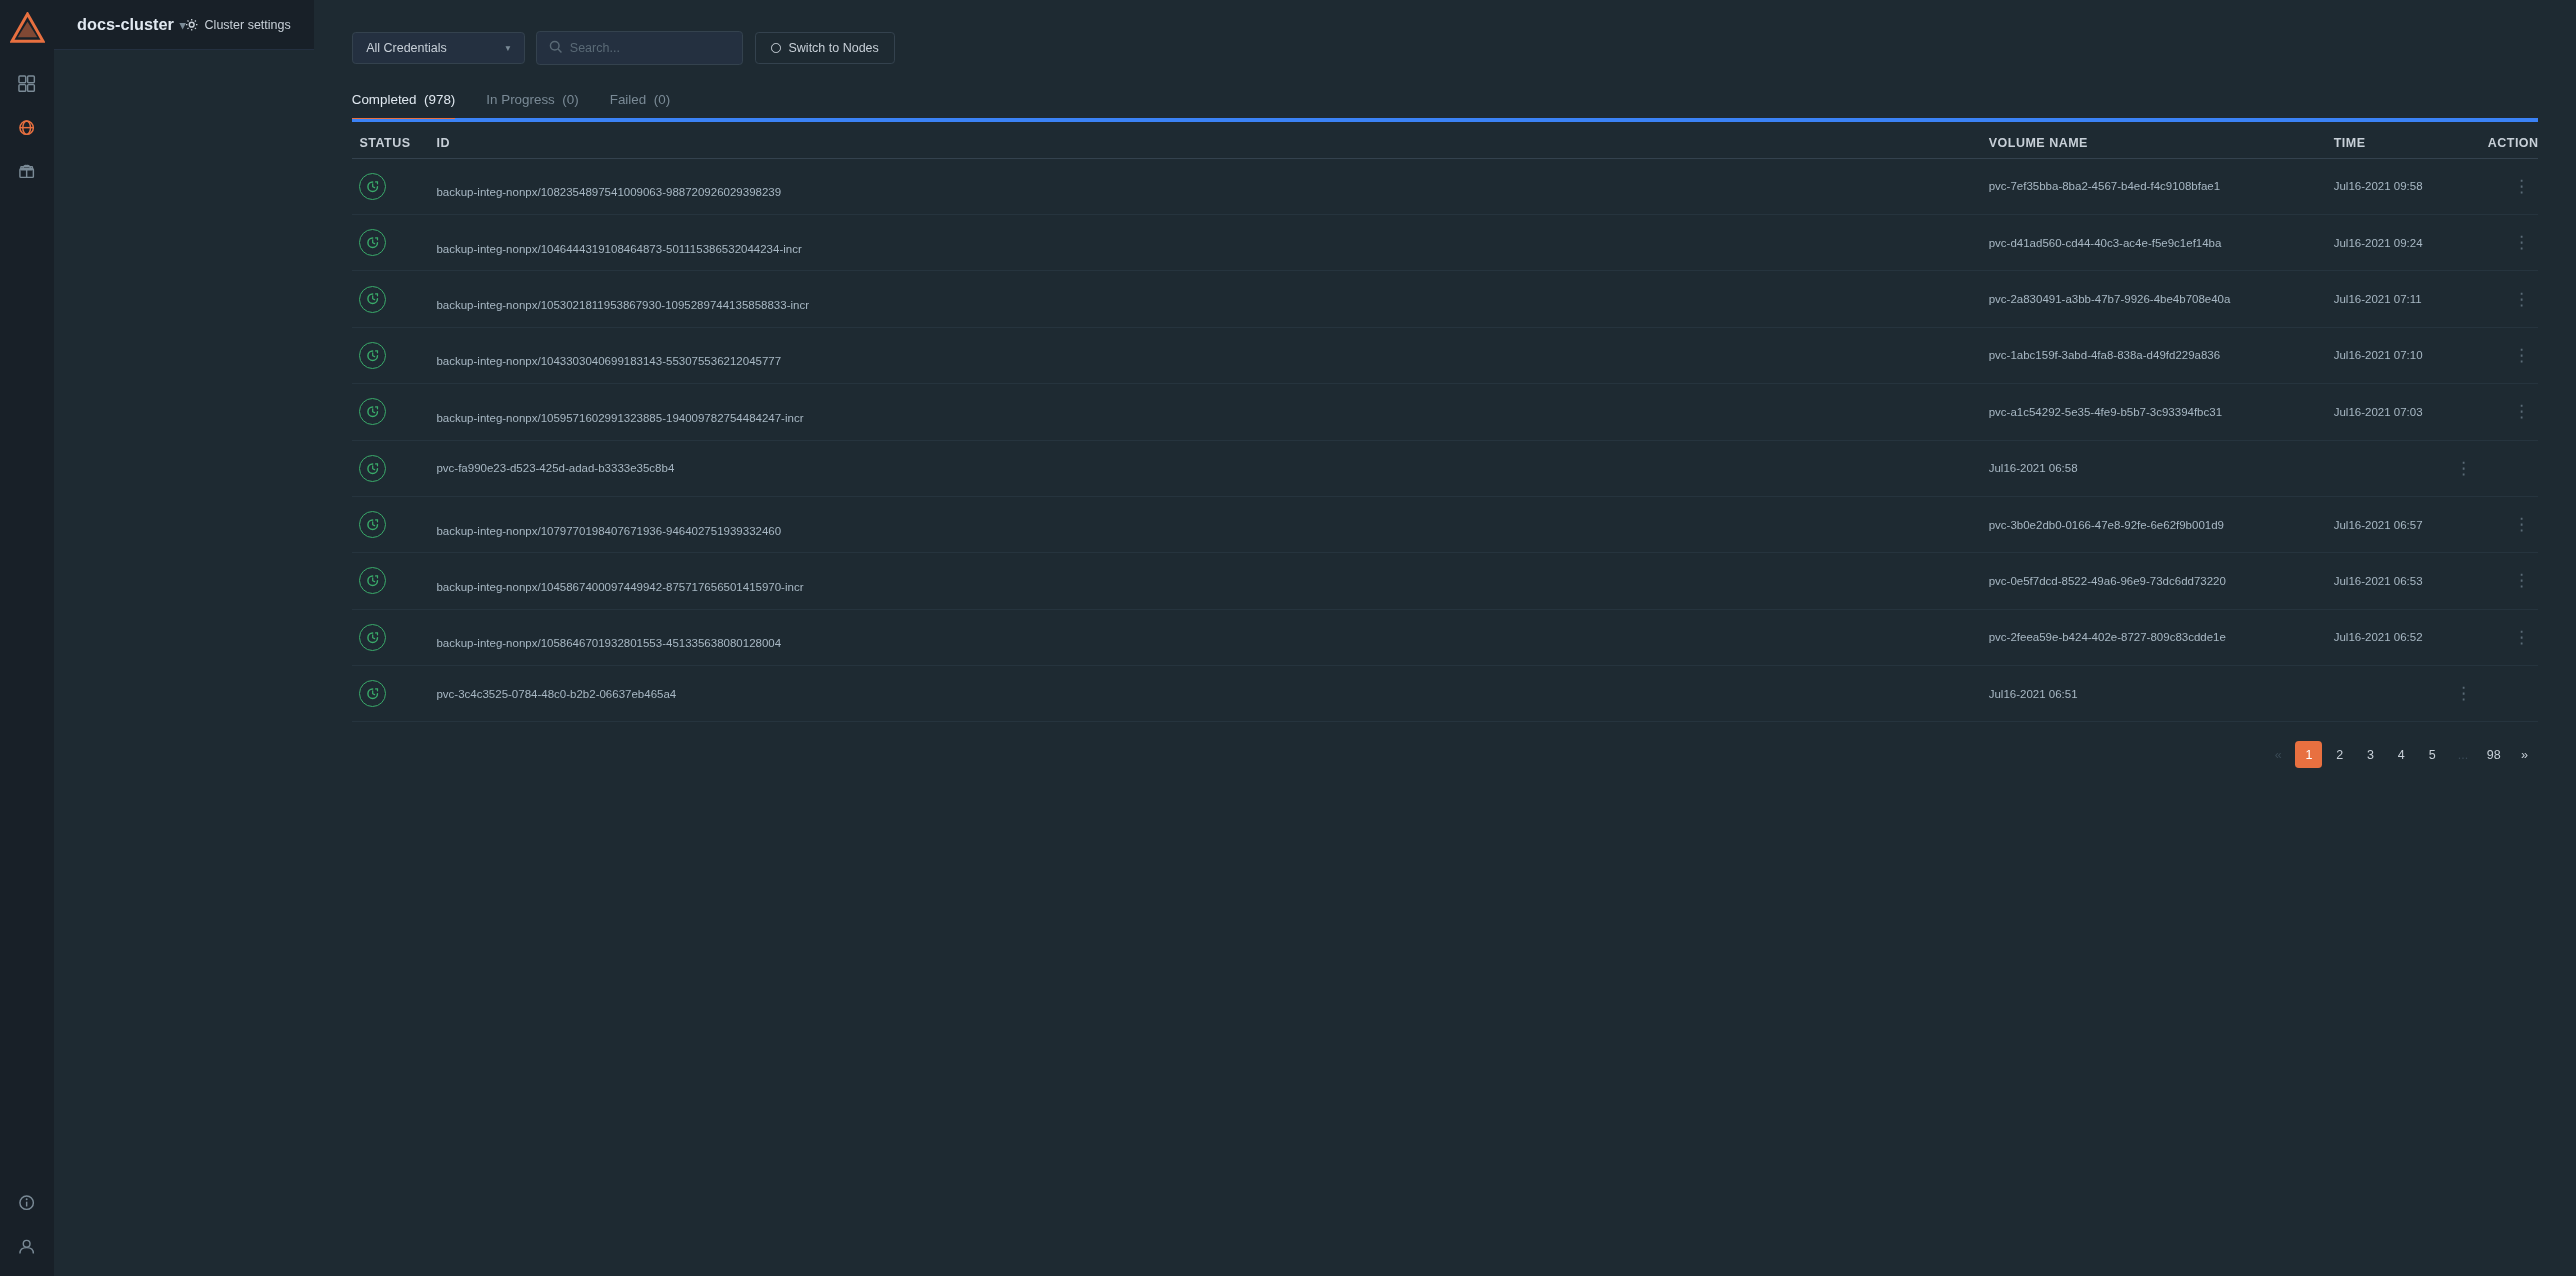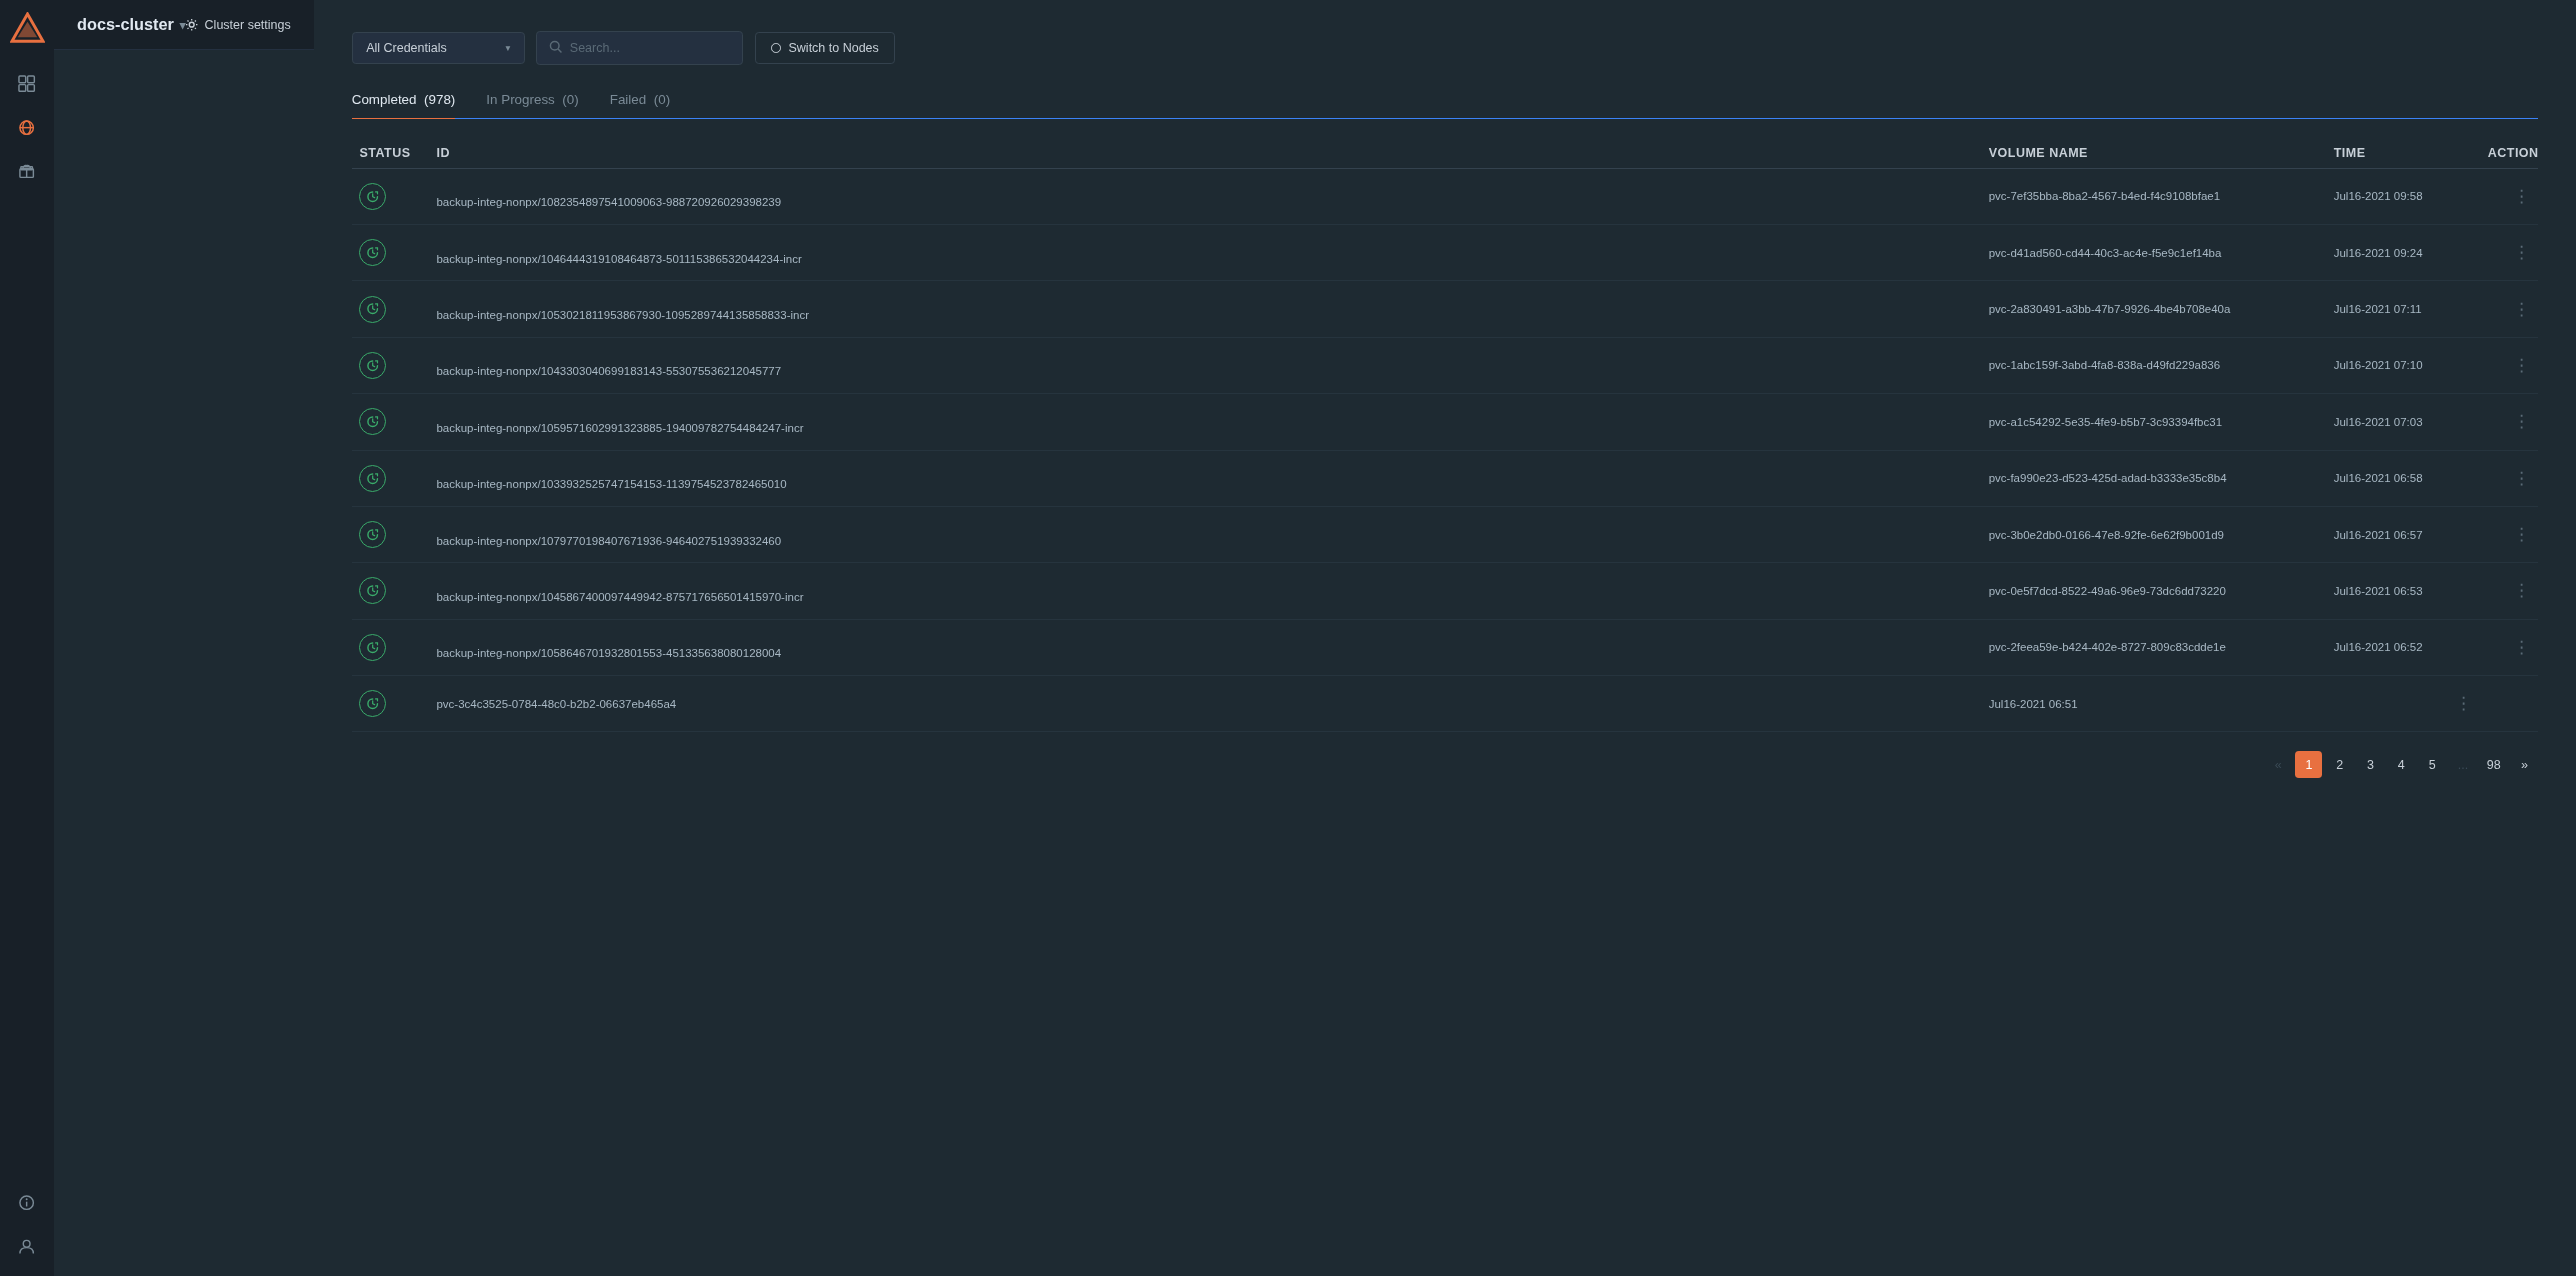--- a/index.html
+++ b/index.html
@@ -155,22 +155,22 @@
       border-radius: 50%;
       border: 1.9px solid #c8d0d8;
       display: inline-block;
     }
 
     
     .tabs {
       display: flex;
       align-items: flex-start;
       gap: 31px;
-      border-bottom: 1px solid #3b82f6;
-      margin-bottom: 19px;
+      border-bottom: 4px solid #3b82f6;
+      margin-bottom: 6px;
     }
     .tab {
       padding-bottom: 11.5px;
       font-size: 13.4px;
       cursor: pointer;
       color: #7a8a96;
       border-bottom: 1.9px solid transparent;
       margin-bottom: -1px;
     }
     .tab.active {
@@ -467,21 +467,20 @@
           <div class="table-row">
     <div class="table-cell">
       <div class="status-icon">
         <svg width="13.4" height="13.4" viewBox="0 0 14 14" fill="none">
           <path d="M7 2C4.24 2 2 4.24 2 7s2.24 5 5 5 5-2.24 5-5" stroke="#3aaa6a" stroke-width="1.5" stroke-linecap="round"></path>
           <path d="M7 4v3l2 1" stroke="#3aaa6a" stroke-width="1.3" stroke-linecap="round"></path>
           <polyline points="10,2 12,2 12,4" stroke="#3aaa6a" stroke-width="1.3" stroke-linecap="round" fill="none"></polyline>
         </svg>
       </div>
     </div>
-    <div class="table-cell id-cell">backup-integ-nonpx/1033932525747154153-1139754523782465010</div>
     <div class="table-cell volume-cell">pvc-fa990e23-d523-425d-adad-b3333e35c8b4</div>
     <div class="table-cell time-cell">Jul16-2021 06:58</div>
     <div class="table-cell action-cell">
       <div class="three-dots">⋮</div>
     </div>
   </div>
           <div class="table-row">
     <div class="table-cell">
       <div class="status-icon">
         <svg width="13.4" height="13.4" viewBox="0 0 14 14" fill="none">

